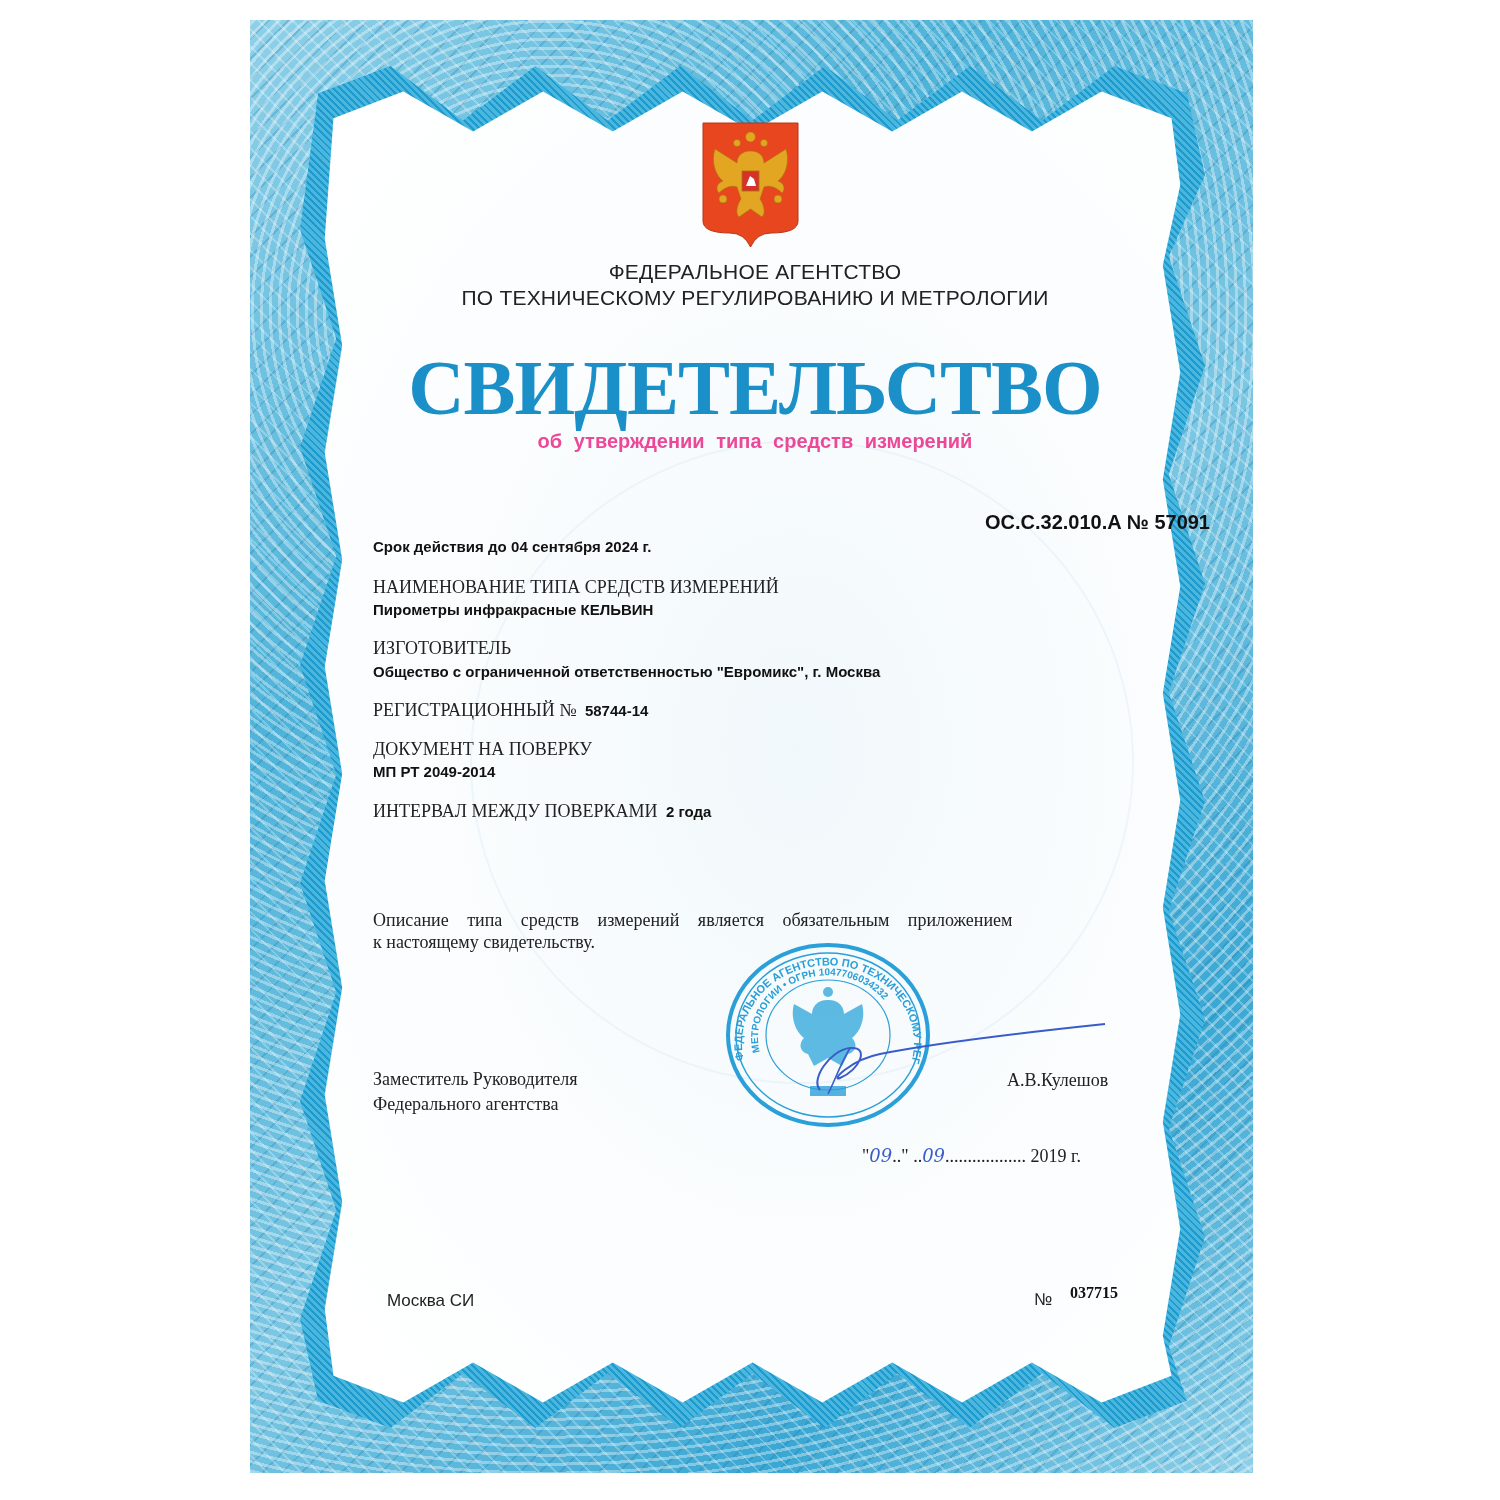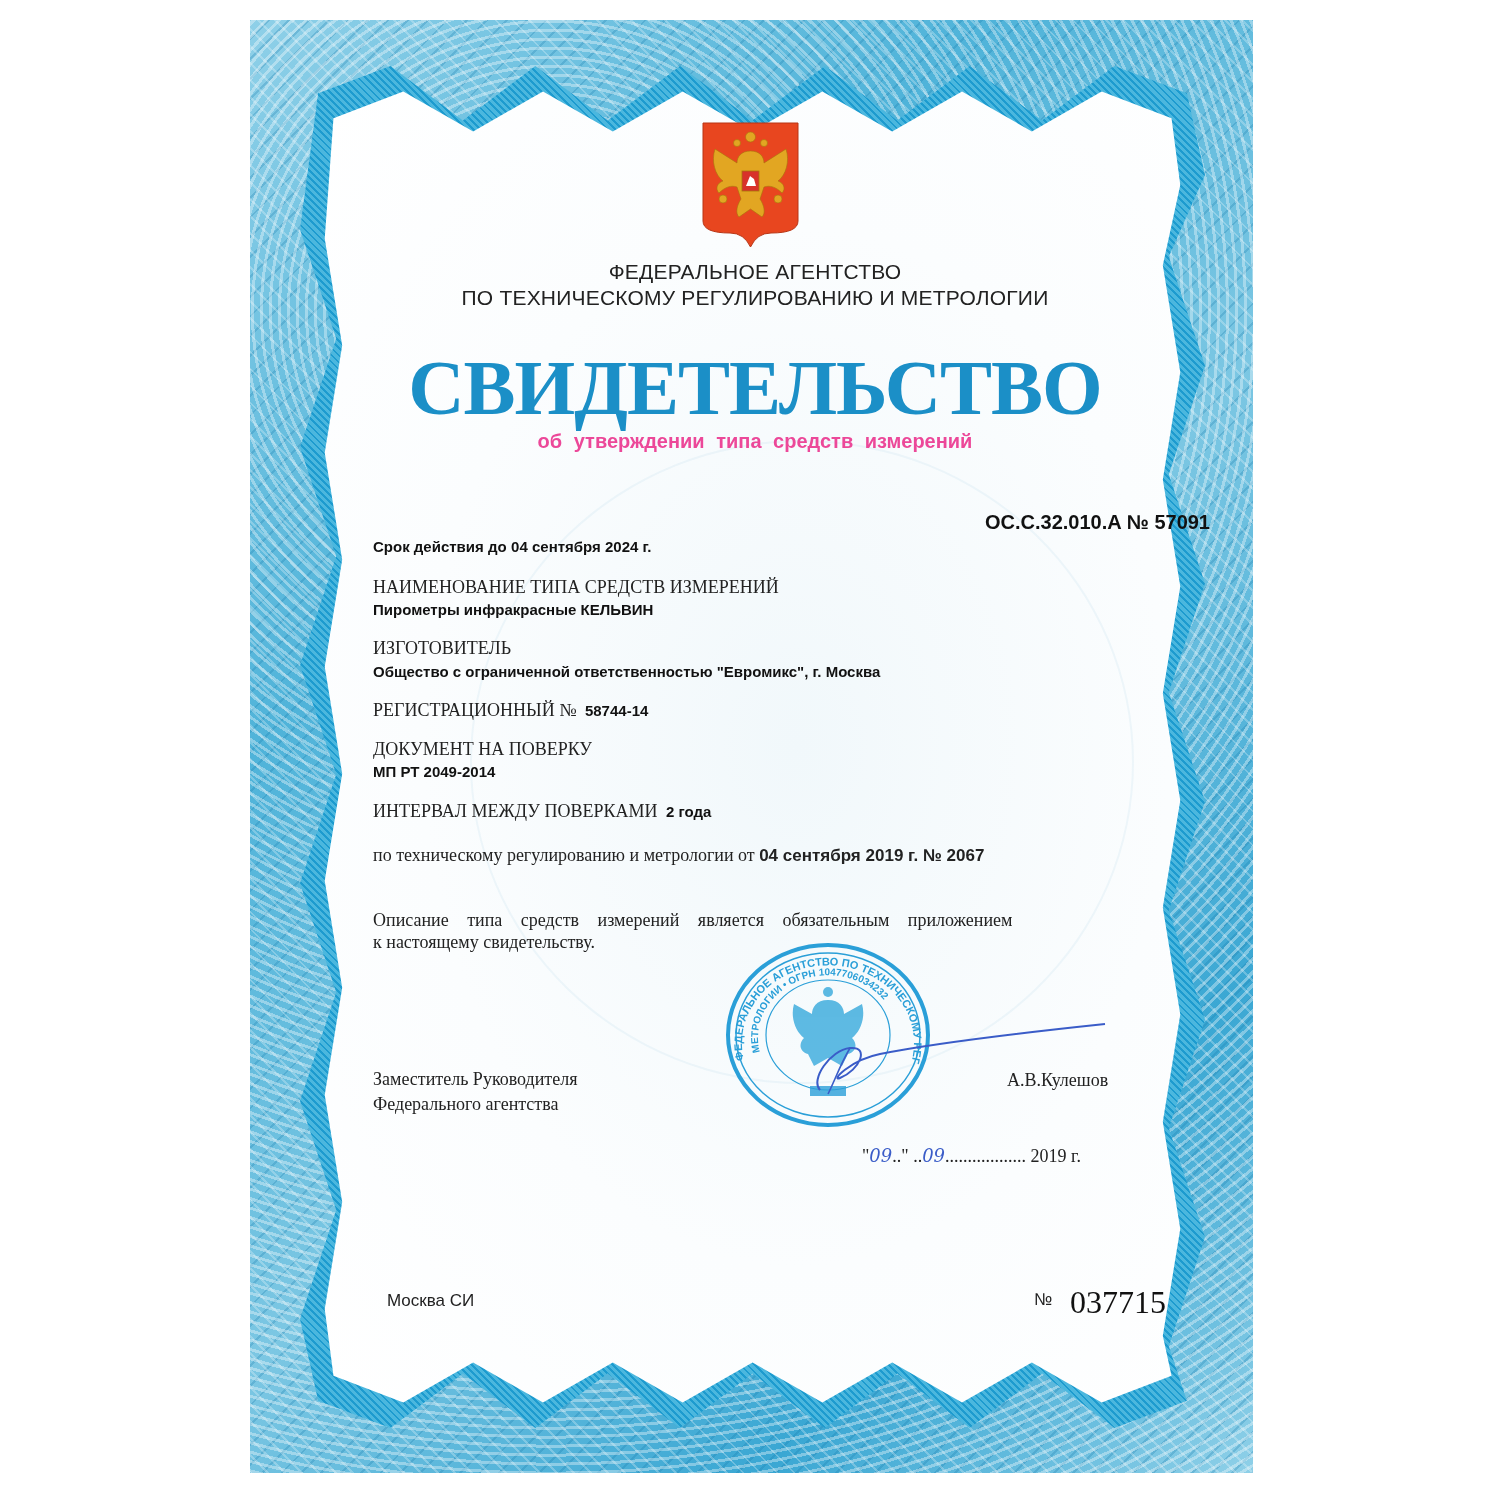--- a/index.html
+++ b/index.html
@@ -81,24 +81,20 @@
 
 <div class="t serif" style="left:373px; top:739px;">ДОКУМЕНТ НА ПОВЕРКУ</div>
 <div class="t bold" style="left:373px; top:763px;">МП РТ 2049-2014</div>
 
 <div class="t" style="left:373px; top:801px;">
   <span class="serif">ИНТЕРВАЛ МЕЖДУ ПОВЕРКАМИ</span>
   <span class="bold" style="margin-left:4px;">2 года</span>
 </div>
 
 <div class="t para" style="top:843px;">
-  <div>
-    <span>по техническому регулированию и метрологии от</span>
-    <b>04 сентября 2019 г. № 2067</b>
-  </div>
 </div>
 
 <div class="t para" style="top:908px; word-spacing:14px;">
   <div>Описание типа средств измерений является обязательным приложением</div>
 </div>
 <div class="t serif" style="left:373px; top:932px;">к настоящему свидетельству.</div>
 
 <svg class="stamp" viewBox="0 0 208 190">
   <g fill="none" stroke="#2a9fd8">
     <ellipse cx="104" cy="95" rx="100" ry="90" stroke-width="4"></ellipse>
@@ -128,13 +124,13 @@
 <div class="t serif" style="left:1007px; top:1070px;">А.В.Кулешов</div>
 
 <div class="t serif" style="left:862px; top:1145px;">
   <span>"</span><span style="font-family:'DejaVu Serif', serif; font-style:italic; color:#3a5cc8;">09</span><span>.."</span>
   <span>..</span><span style="font-family:'DejaVu Serif', serif; font-style:italic; color:#3a5cc8;">09</span><span>..................</span>
   <span>2019 г.</span>
 </div>
 
 <div class="t" style="left:387px; top:1291px; font-size:17px; color:#222;">Москва СИ</div>
 <div class="t" style="left:1034px; top:1290px; font-size:17px; color:#222;">№</div>
-<div class="t" style="left:1070px; top:1284px; font-family:'Liberation Serif', serif; font-weight:normal; font-size:32px; color:#111;">037715</div>
+<div class="t" style="left:1070px; top:1284px; font-family:'Liberation Serif', serif; font-weight:bold; font-size:16px; color:#111;">037715</div>
 
 </body></html>

